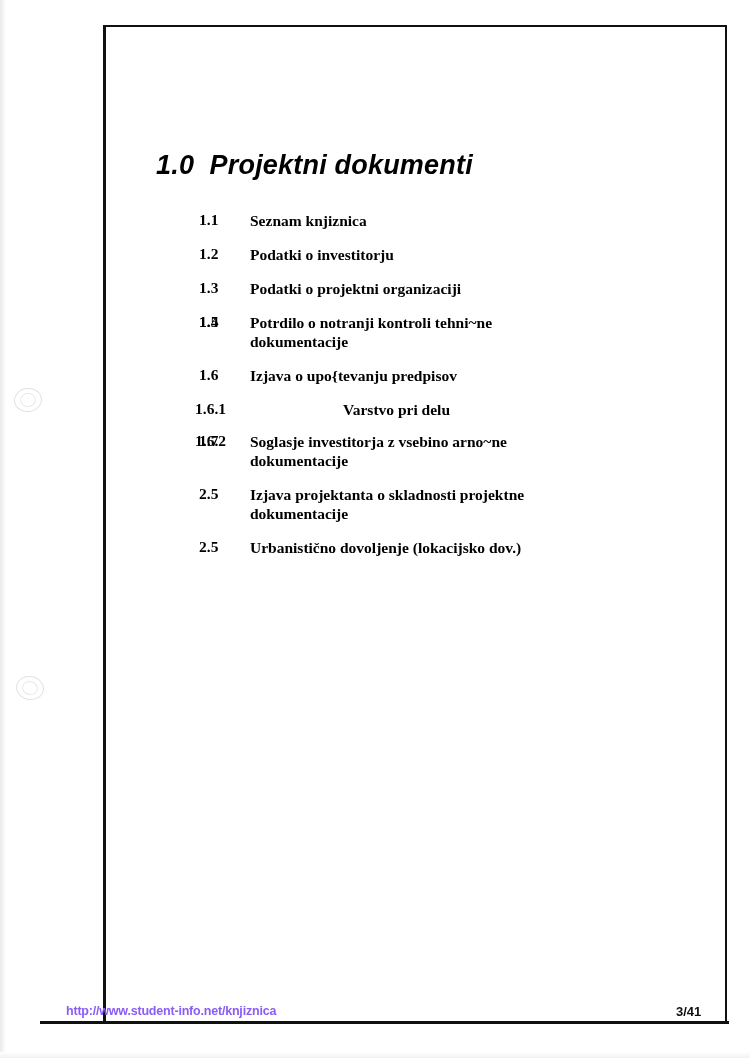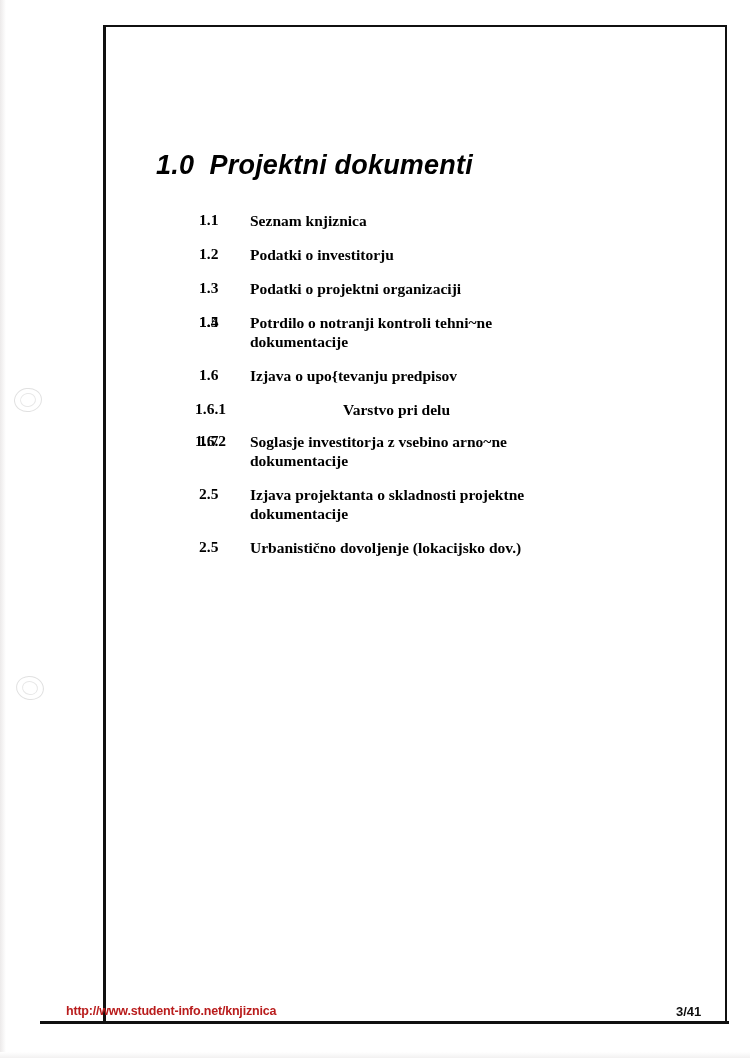--- a/index.html
+++ b/index.html
@@ -128,21 +128,21 @@
 
   
   .footer-url {
     position: absolute;
     left: 49px;
     top: 1004px;
     font-family: "Liberation Sans", sans-serif;
     font-weight: bold;
     font-size: 12.5px;
     letter-spacing: -.2px;
-    color: #b91c1c;
+    color: #8b5cf6;
     white-space: pre;
     padding-left: 17px;
   }
   .footer-page {
     position: absolute;
     left: 676px;
     top: 1004px;
     font-family: "Liberation Sans", sans-serif;
     font-weight: bold;
     font-size: 13px;

